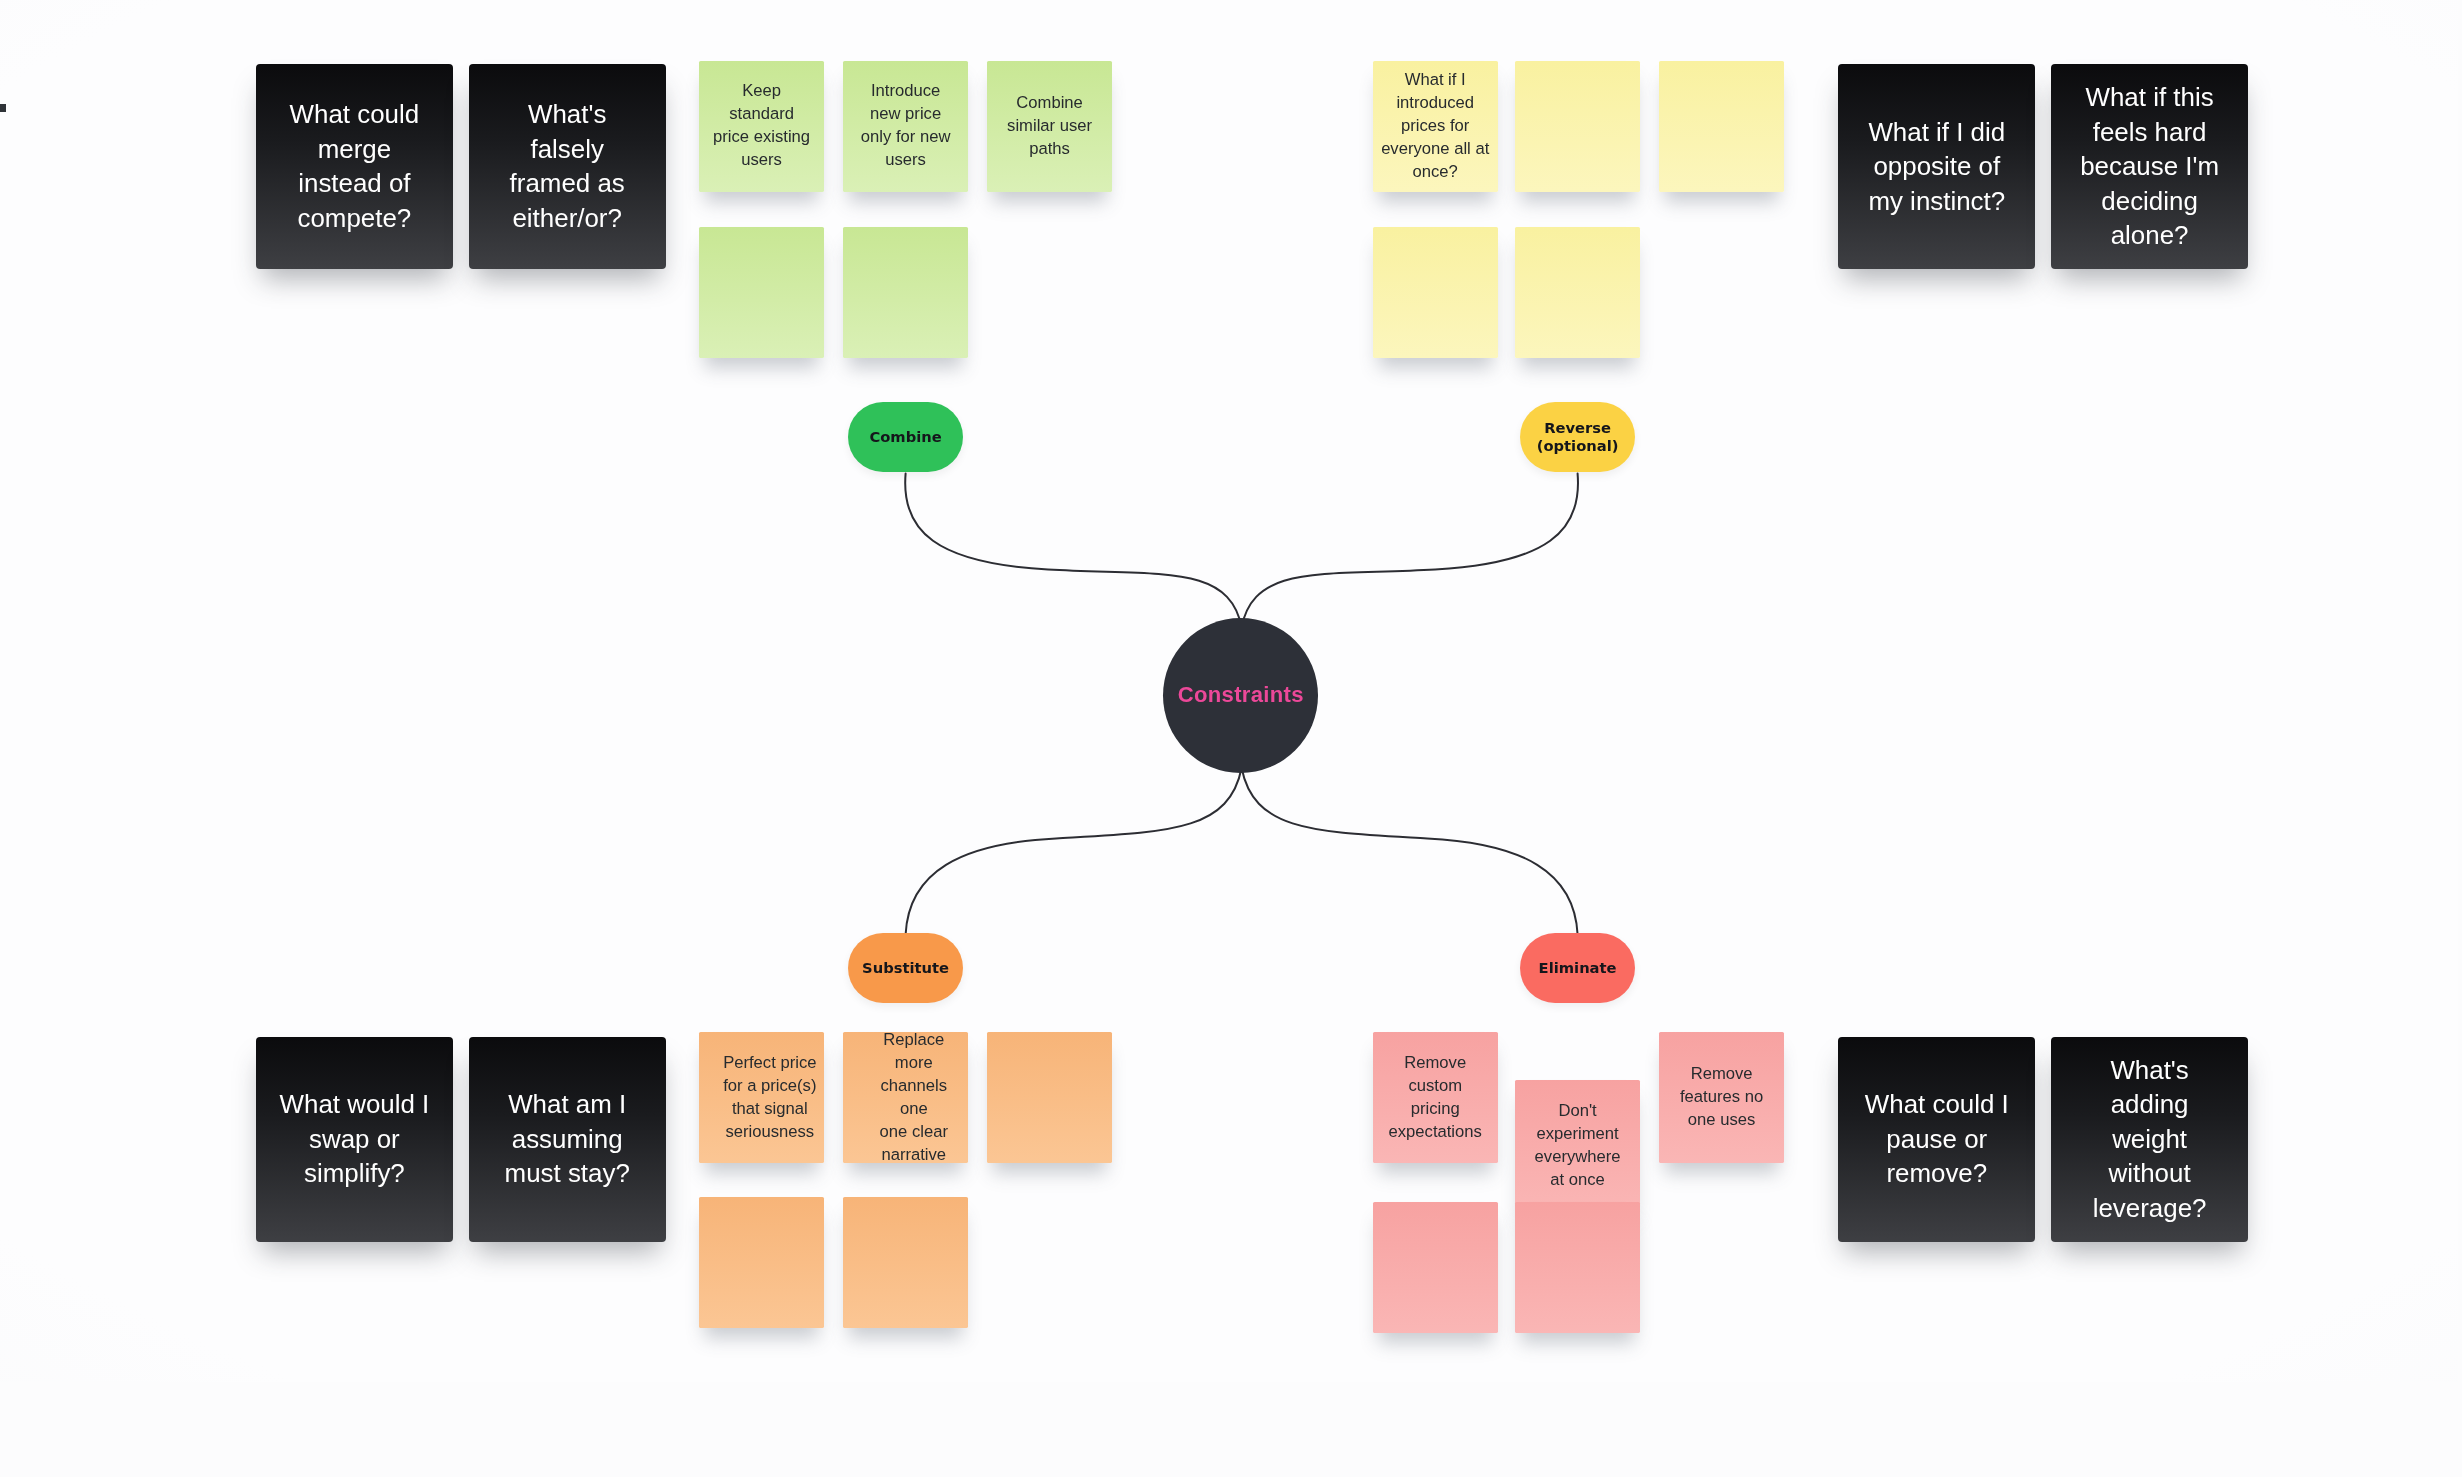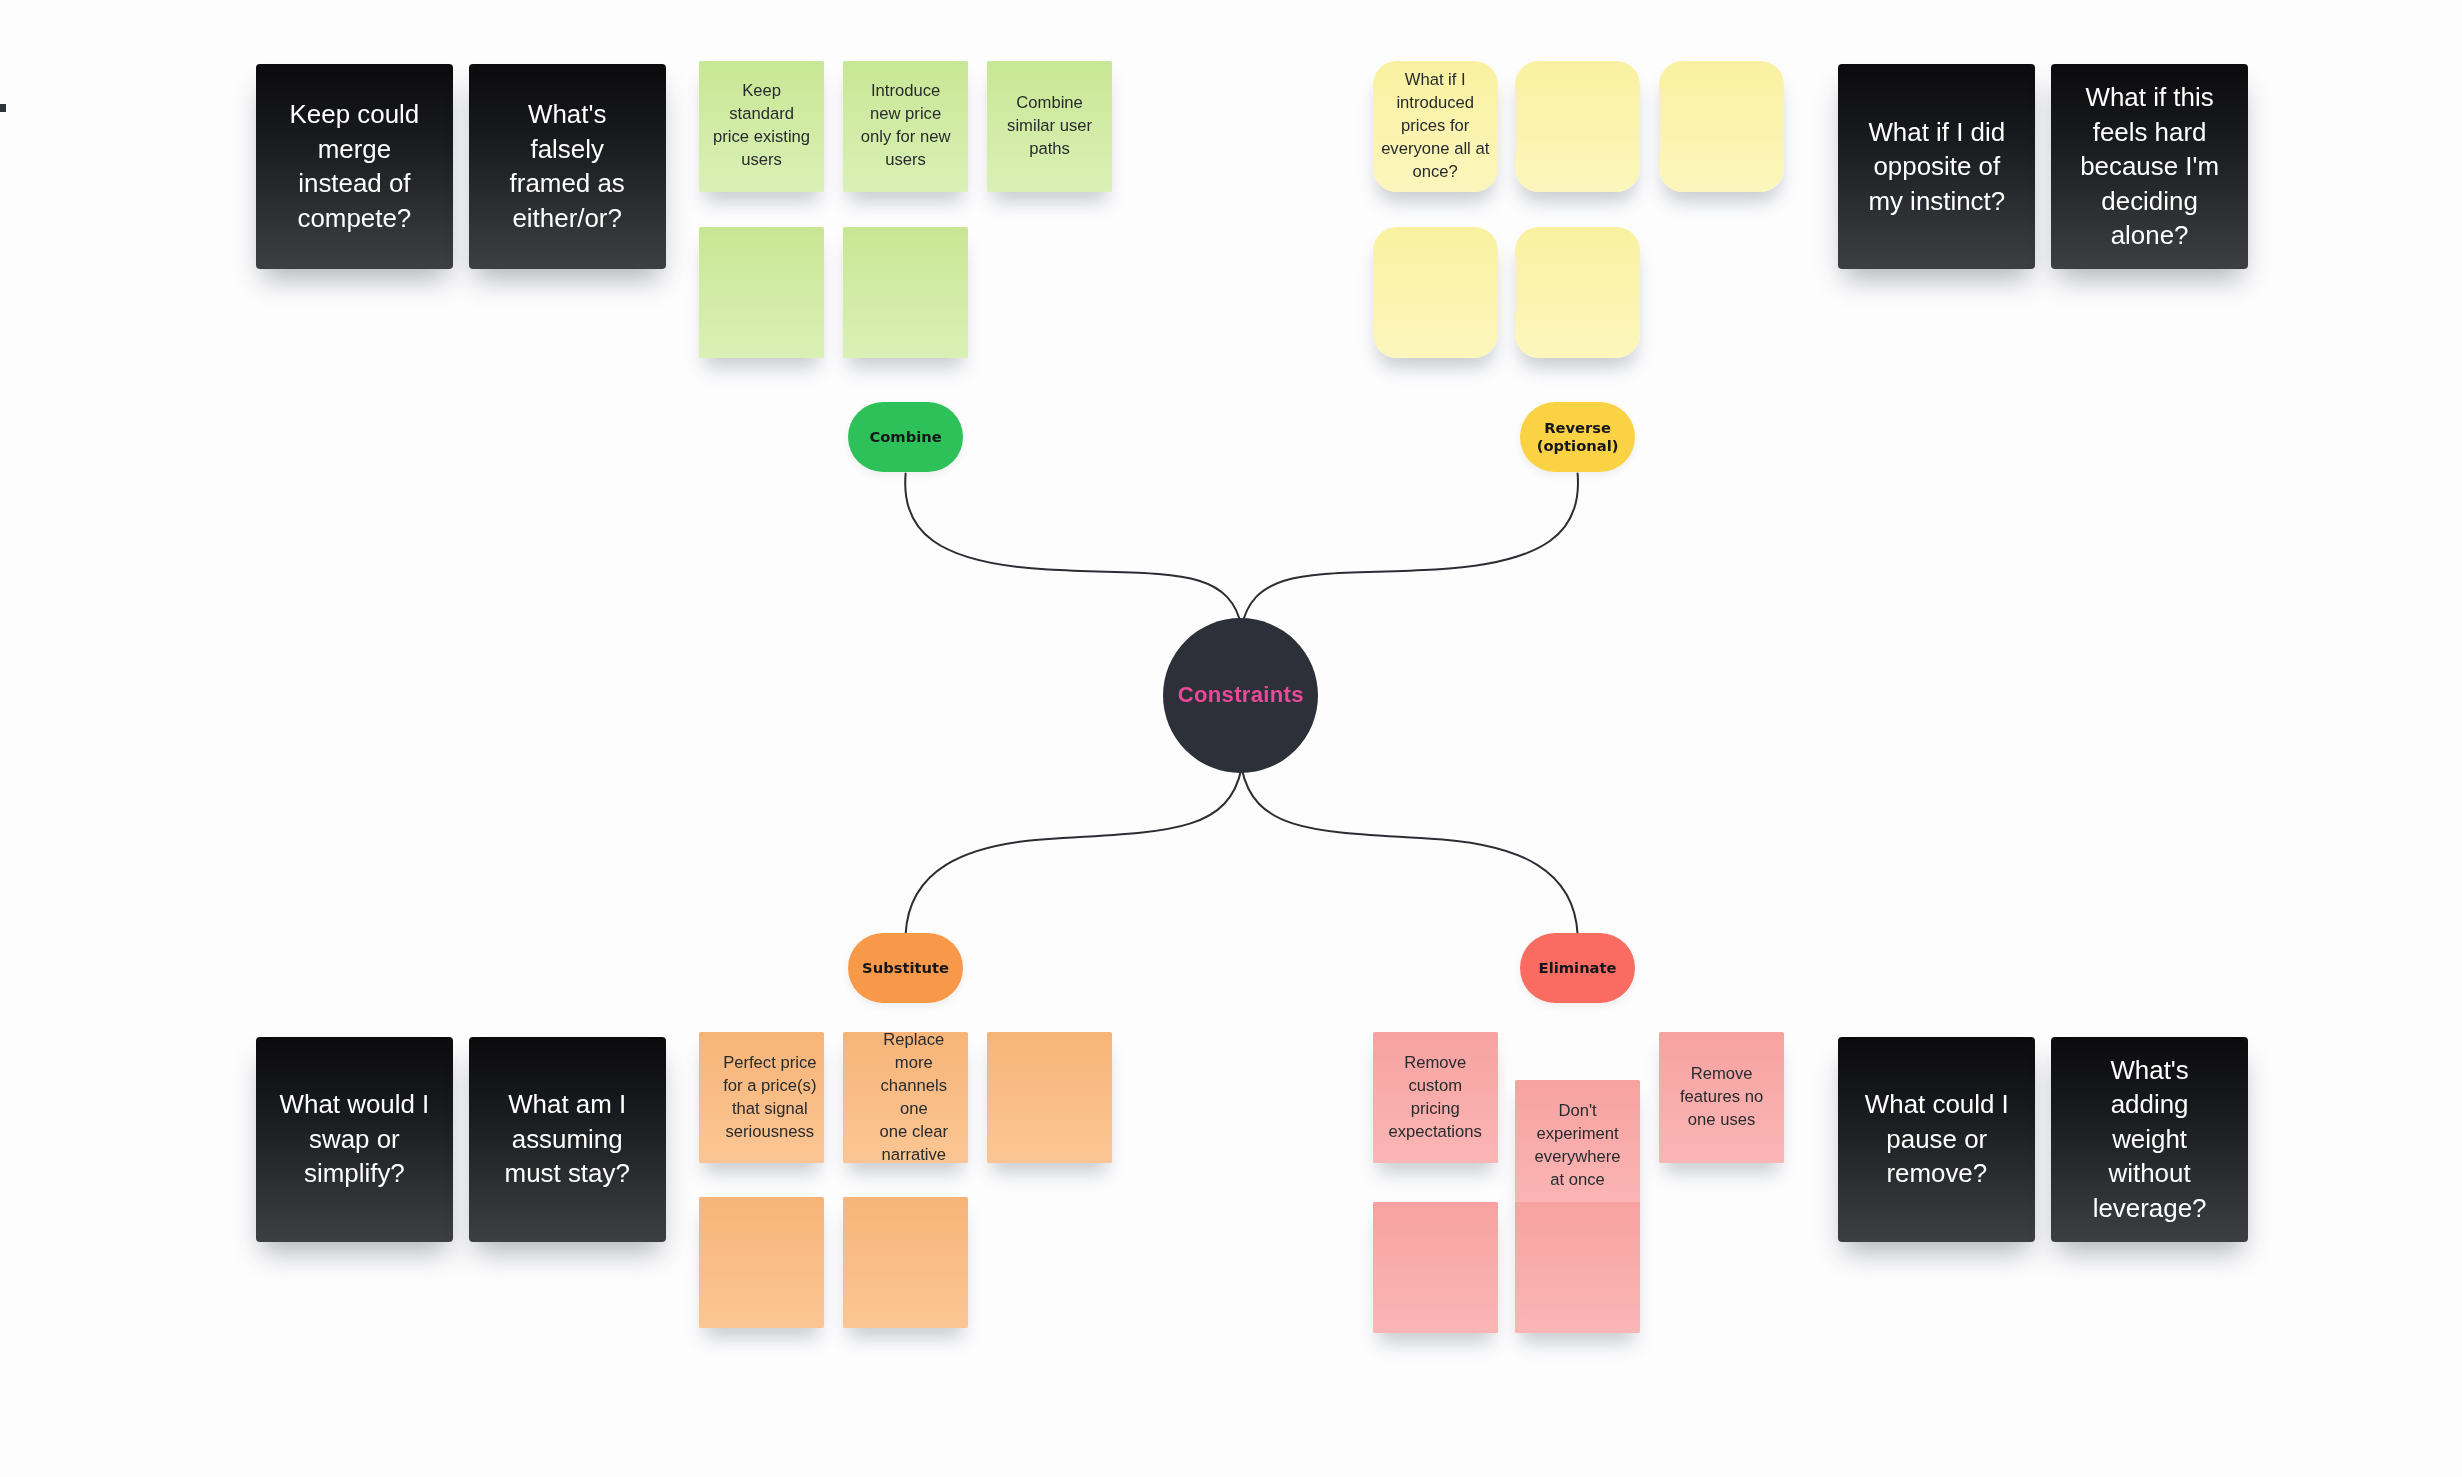--- a/index.html
+++ b/index.html
@@ -63,21 +63,21 @@
     padding: 0.35rem;
   }
   .sticky-text {
     color: #272b2e;
     font-size: 1.04rem;
     line-height: 1.38;
     text-align: center;
     white-space: pre-line;
   }
   .sticky.green  { background: linear-gradient(180deg, #c8e794 0%, #daf0b6 100%); }
-  .sticky.yellow { background: linear-gradient(180deg, #f9f1a0 0%, #fcf6bd 100%); border-radius: 24px; }
+  .sticky.yellow { background: linear-gradient(180deg, #f9f1a0 0%, #fcf6bd 100%); }
   .sticky.orange { background: linear-gradient(180deg, #f7b478 0%, #fbc694 100%); padding-left: 22px; }
   .sticky.pink   { background: linear-gradient(180deg, #f7a2a1 0%, #fab6b5 100%); }
 
   
   .pill {
     position: absolute;
     width: 7.2rem;
     height: 4.4rem;
     border-radius: 2.2rem;
     display: flex;
@@ -166,21 +166,21 @@
 <div class="stage">
 
   <svg class="connectors" viewBox="0 0 1536 864" preserveAspectRatio="none" aria-hidden="true">
     <path class="conn" d="M 566 296 C 563 332 585 352 655 356 C 725 360 768 352 776 392"></path>
     <path class="conn" d="M 986 296 C 989 332 967 352 897 356 C 827 360 784 352 776 392"></path>
     <path class="conn" d="M 776 480 C 768 520 730 520 660 524 C 600 527 568 545 566 584"></path>
     <path class="conn" d="M 776 480 C 784 520 822 520 892 524 C 952 527 984 545 986 584"></path>
   </svg>
 
   <div class="card c-tl1">
-    <span class="card-text">Keep could
+    <span class="card-text">What could
 merge
 instead of
 compete?</span>
   </div>
   <div class="card c-tl2">
     <span class="card-text">What's
 falsely
 framed as
 either/or?</span>
   </div>

